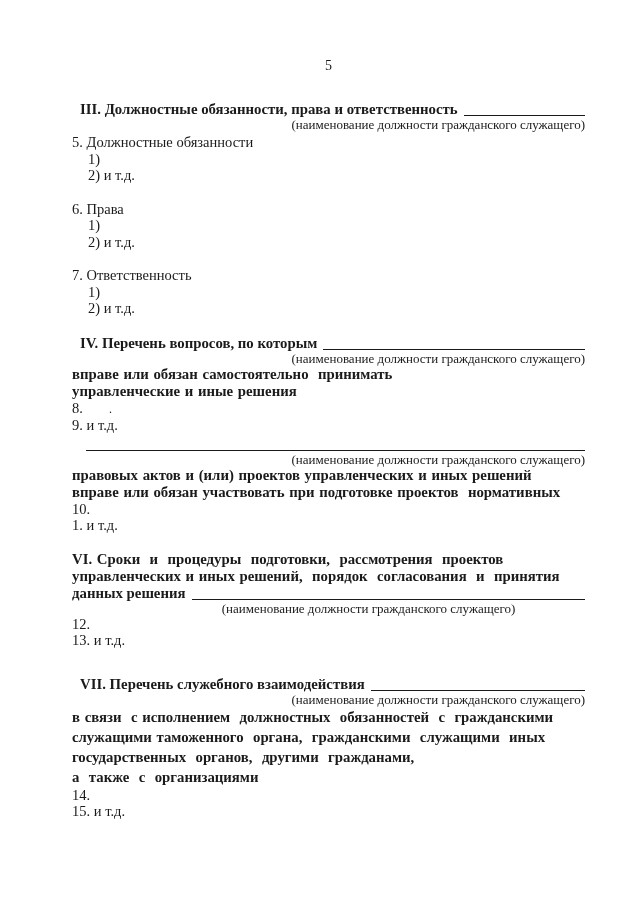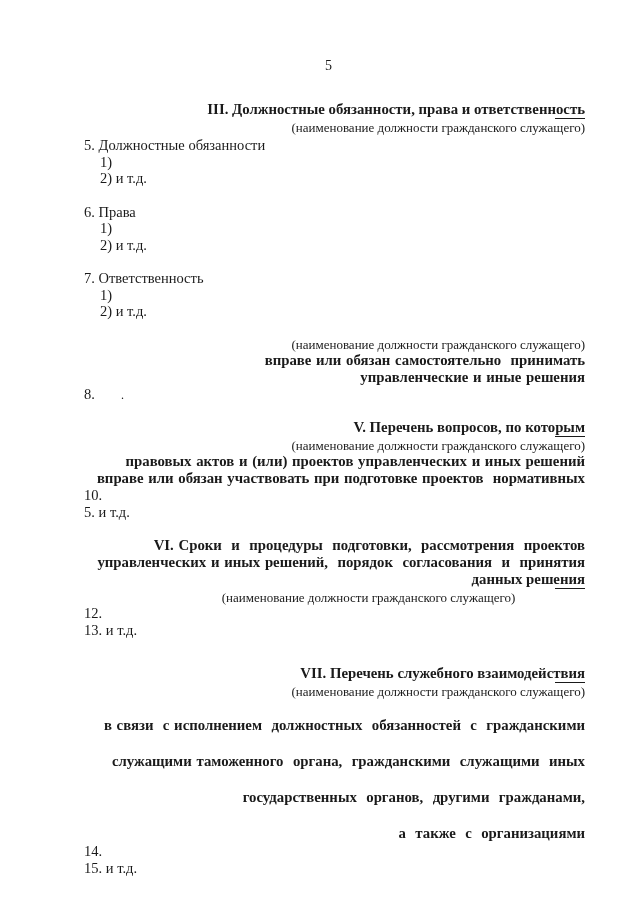--- a/index.html
+++ b/index.html
@@ -16,21 +16,21 @@
   .page-number{
     text-align:center;
     font-size:14px;line-height:16px;
   }
   .section{margin:0;}
   .sec3{margin-top:27px;}
   .sec4{margin-top:18px;}
   .sec5{margin-top:16px;}
   .sec6{margin-top:17px;}
   .sec7{margin-top:27px;}
-  .h-row{display:flex;align-items:flex-end;flex-direction:column;}
+  .h-row{display:flex;align-items:flex-end;}
   .h-indent{padding-left:8px;}
   .h{
     font-weight:bold;
     font-size:14.8px;line-height:17px;
     white-space:pre-wrap;
   }
   .rule{
     flex:1 1 auto;
     min-width:30px;
     border-bottom:1.4px solid #1a1a1a;
@@ -43,33 +43,32 @@
     white-space:nowrap;
   }
   .caption-centered{
     text-align:center;
     padding-left:80px;
     box-sizing:border-box;
   }
   .body-line{
     font-size:14.5px;line-height:16.5px;
     white-space:pre-wrap;
-    margin-left:12px;
   }
   .sub{padding-left:16px;}
   .group{margin-top:17px;}
   .group-first{margin-top:2px;}
   .bold-center{
     font-weight:bold;
-    text-align:right;
+    text-align:left;
     font-size:14.8px;line-height:17px;
     white-space:pre-wrap;
     word-spacing:1px;
   }
-  .sec7 .bold-center{line-height:20px;margin-top:16px;}
+  .sec7 .bold-center{line-height:20px;}
   .stray{
     display:inline-block;
     margin-left:26px;
     font-size:12px;
   }
 </style>
 </head>
 <body>
 
 <div class="page">
@@ -96,36 +95,40 @@
     </div>
 
     <div class="group">
       <div class="body-line">7. Ответственность</div>
       <div class="body-line sub">1)</div>
       <div class="body-line sub">2) и т.д.</div>
     </div>
   </div>
 
   <div class="section sec4">
+    <div class="h-row h-indent">
+      <span class="h">IV. Перечень вопросов, по которым</span>
+      <span class="rule"></span>
+    </div>
     <div class="caption">(наименование должности гражданского служащего)</div>
     <div class="bold-center">вправе или обязан самостоятельно  принимать</div>
     <div class="bold-center">управленческие и иные решения</div>
     <div class="body-line"><span>8.</span><span class="stray">.</span></div>
+    <div class="body-line">9. и т.д.</div>
   </div>
 
   <div class="section sec5">
     <div class="h-row h-indent">
-      <span class="h">V. Перечень вопросов, по которым</span>
       <span class="rule"></span>
     </div>
     <div class="caption">(наименование должности гражданского служащего)</div>
     <div class="bold-center">правовых актов и (или) проектов управленческих и иных решений</div>
     <div class="bold-center">вправе или обязан участвовать при подготовке проектов  нормативных</div>
     <div class="body-line">10.</div>
-    <div class="body-line">5. и т.д.</div>
+    <div class="body-line">1. и т.д.</div>
   </div>
 
   <div class="section sec6">
     <div class="bold-center">VI. Сроки  и  процедуры  подготовки,  рассмотрения  проектов</div>
     <div class="bold-center">управленческих и иных решений,  порядок  согласования  и  принятия</div>
     <div class="h-row">
       <span class="h">данных решения</span>
       <span class="rule"></span>
     </div>
     <div class="caption caption-centered">(наименование должности гражданского служащего)</div>

